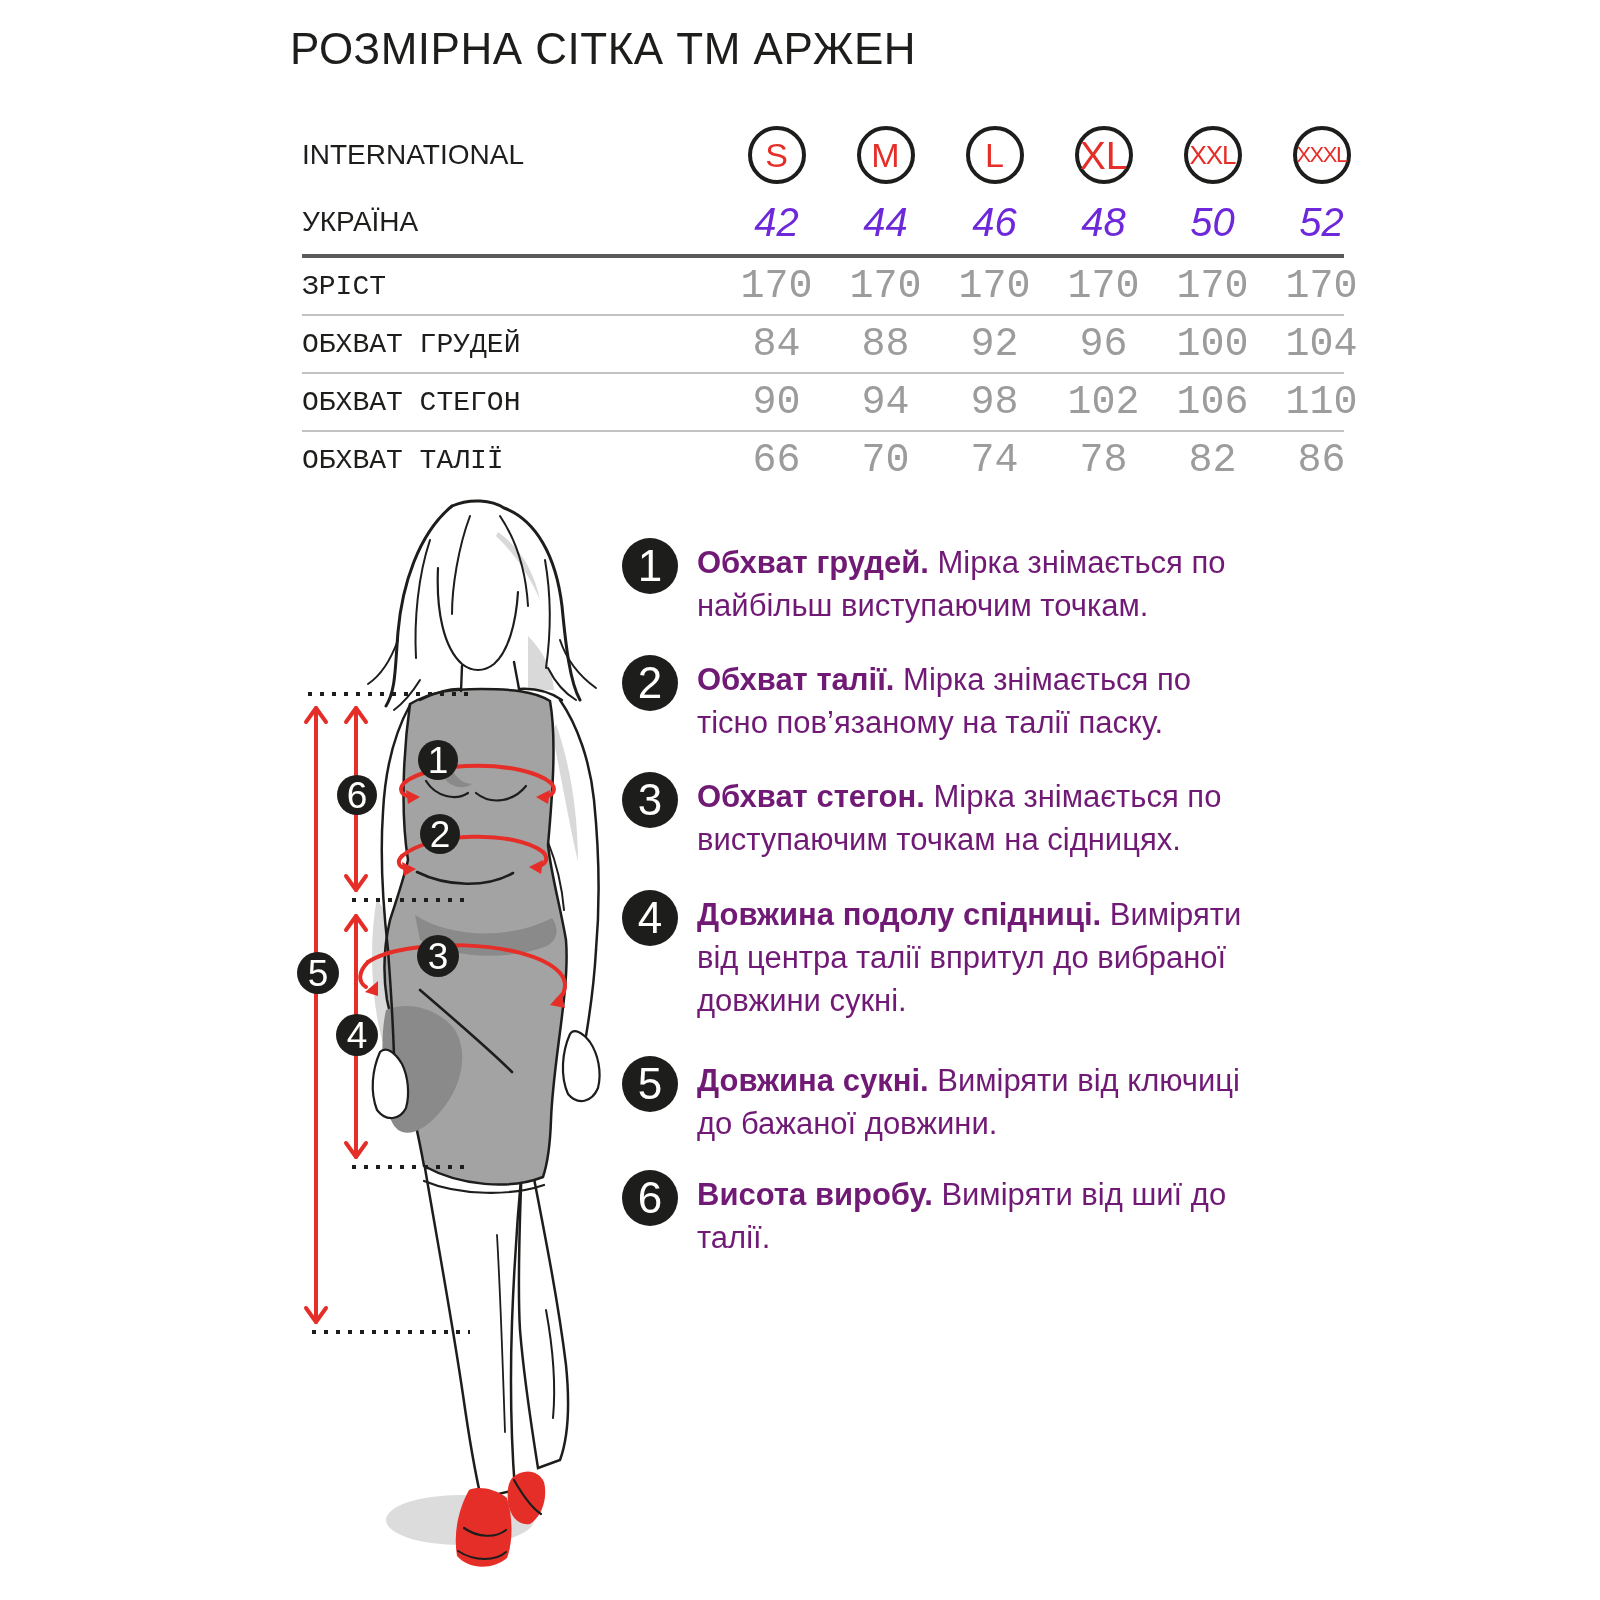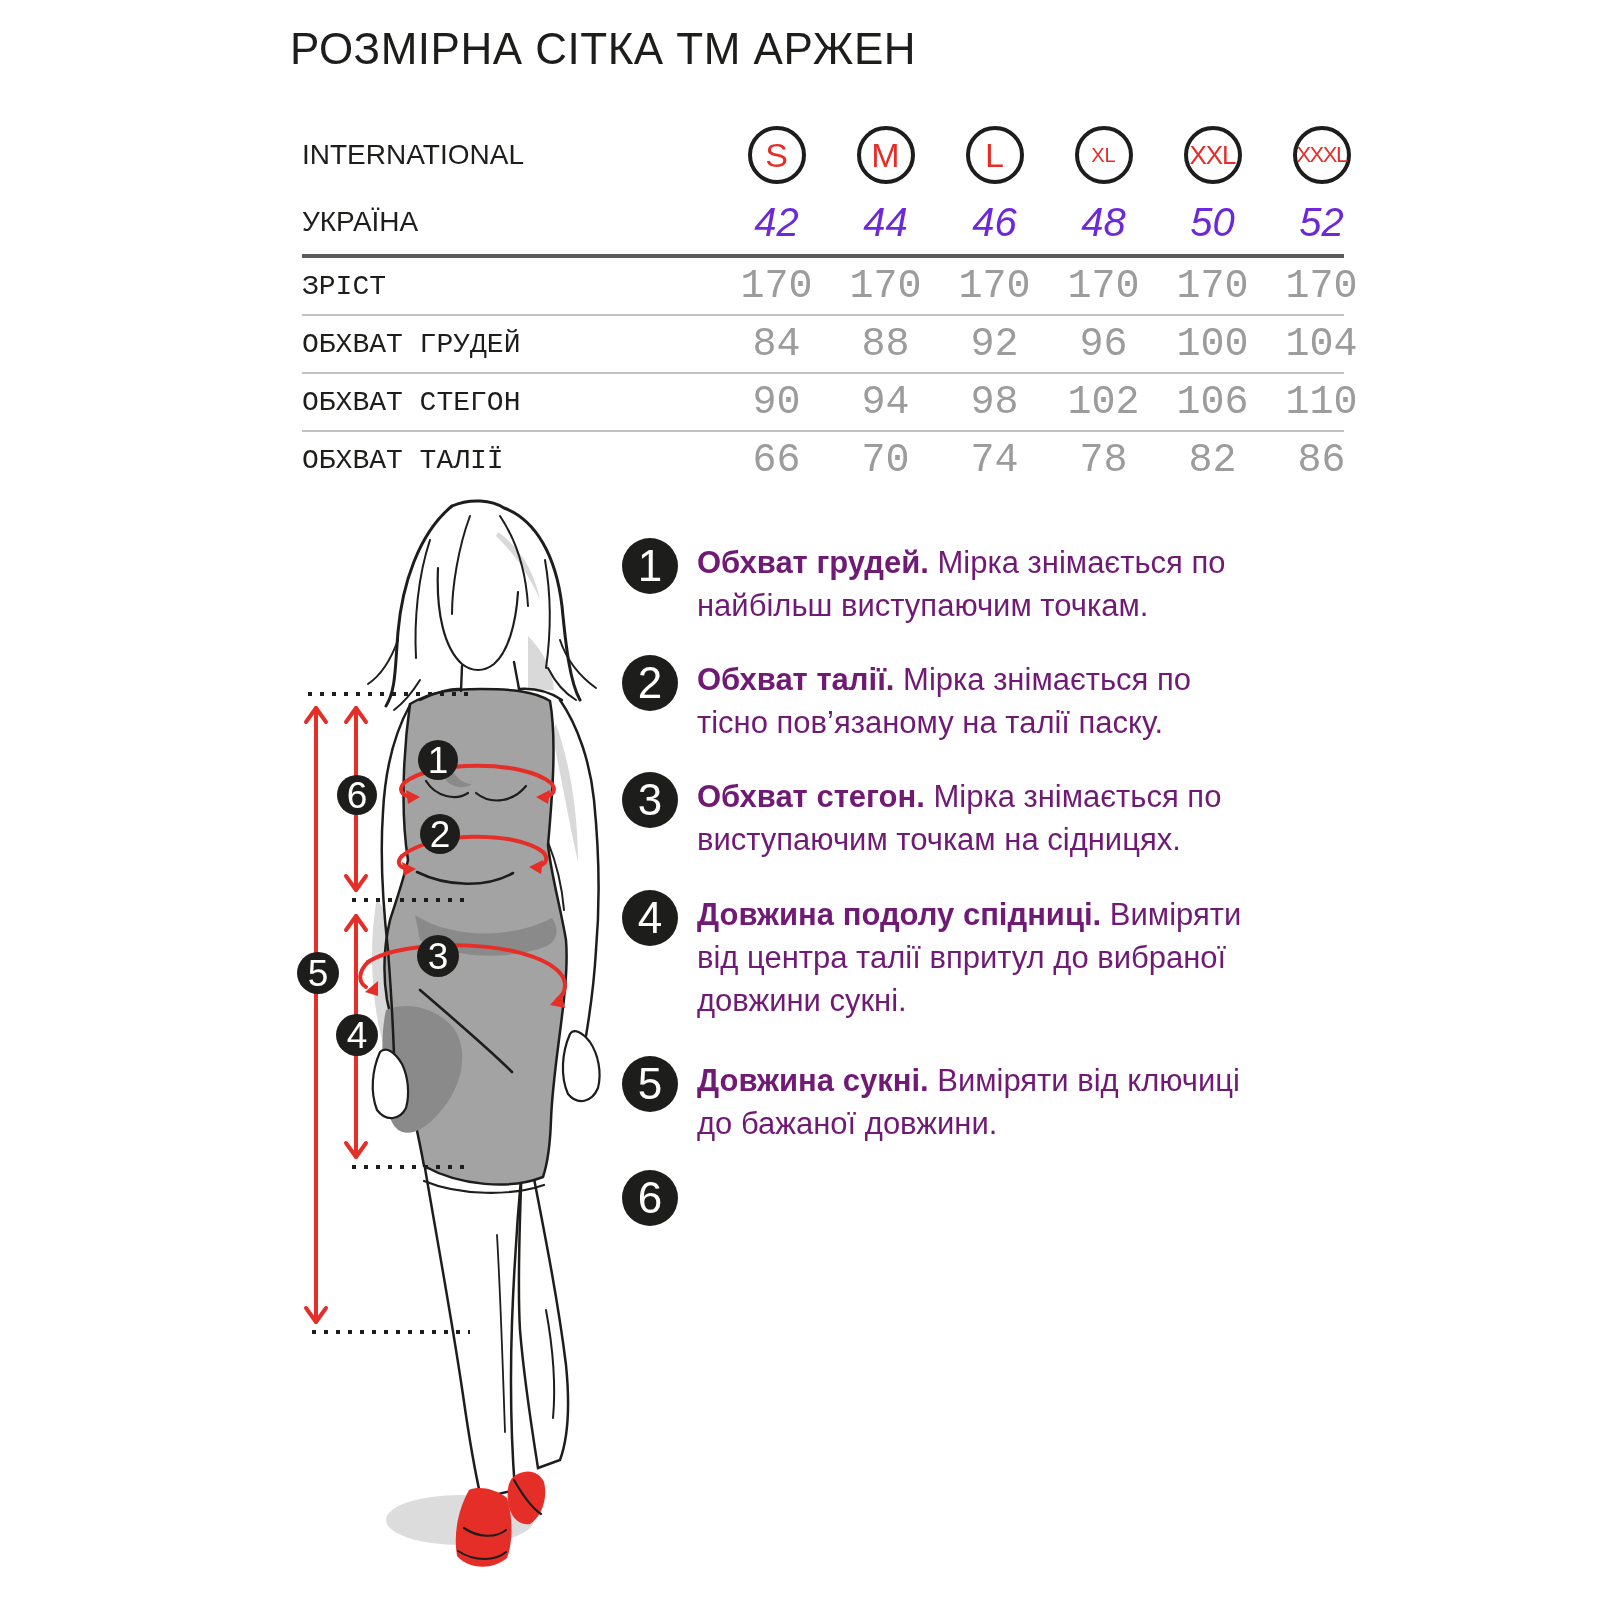--- a/index.html
+++ b/index.html
@@ -20,21 +20,21 @@
   .val { display:flex; justify-content:center; align-items:center; }
   .num { font-size:40px; }
   .black-num { color:#6d28d9;font-style:italic; }
   .gray-num  { color:#9c9c9c; }
   .hr { height:2px; width:1042px; background:#c2c2c2; }
   .hr.dark { height:4px; background:#595959; }
 
   .size-circle { width:58px; height:58px; border:4px solid #1d1d1b; border-radius:50%;
     display:flex; align-items:center; justify-content:center; color:#e62e28;
     font-size:34px; line-height:1; overflow:visible; white-space:nowrap; }
-  .sz-xl   { font-size:20px; }
+  .sz-xl   { font-size:39px; }
   .sz-xxl  { font-size:26px; letter-spacing:-1px; }
   .sz-xxxl { font-size:22px; letter-spacing:-1.5px; }
 
   
   .legend-item { position:absolute; left:622px; width:645px; padding-left:75px; }
   .legend-num { position:absolute; left:0; top:-3px; width:56px; height:56px; border-radius:50%;
     background:#1d1d1b; color:#fff; display:flex; align-items:center; justify-content:center;
     font-size:44px; line-height:1; }
   .legend-text { font-size:31px; line-height:43px; color:#701a75; max-width:562px; }
   .legend-text b { font-weight:700; }
@@ -275,15 +275,16 @@
     <p class="legend-text"><b>Довжина подолу спідниці.</b> <span>Виміряти від центра талії впритул до вибраної довжини сукні.</span></p>
   </div>
 
   <div class="legend-item" style="top:1059px;">
     <div class="legend-num">5</div>
     <p class="legend-text"><b>Довжина сукні.</b> <span>Виміряти від ключиці до бажаної довжини.</span></p>
   </div>
 
   <div class="legend-item" style="top:1173px;">
     <div class="legend-num">6</div>
+    <p class="legend-text"><b>Висота виробу.</b> <span>Виміряти від шиї до талії.</span></p>
   </div>
 
 </div>
 
 </body></html>

